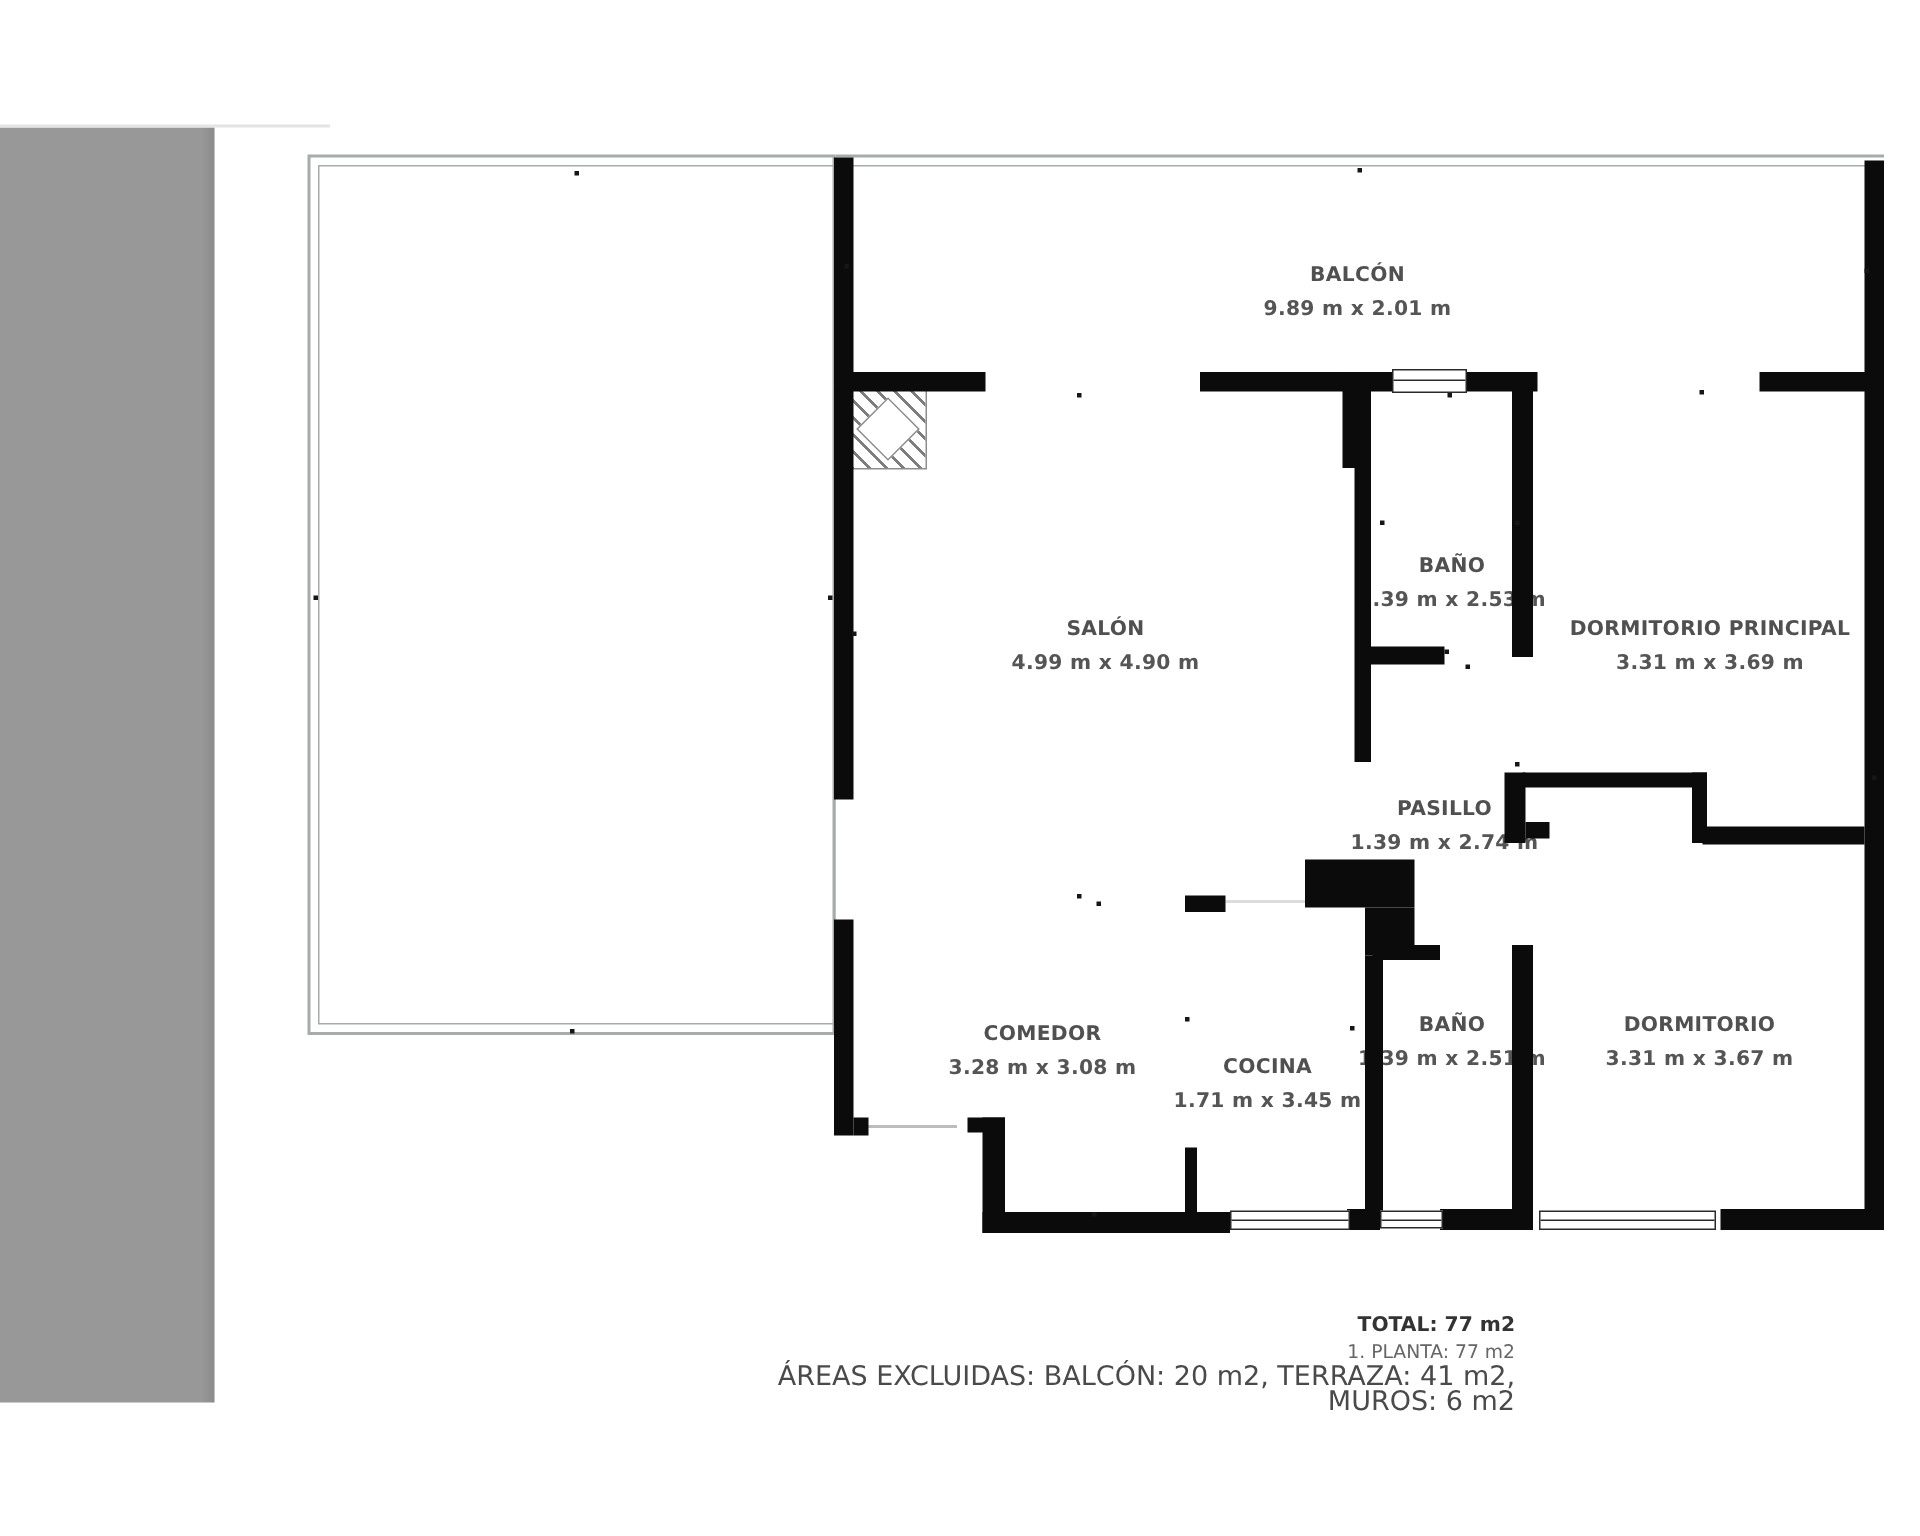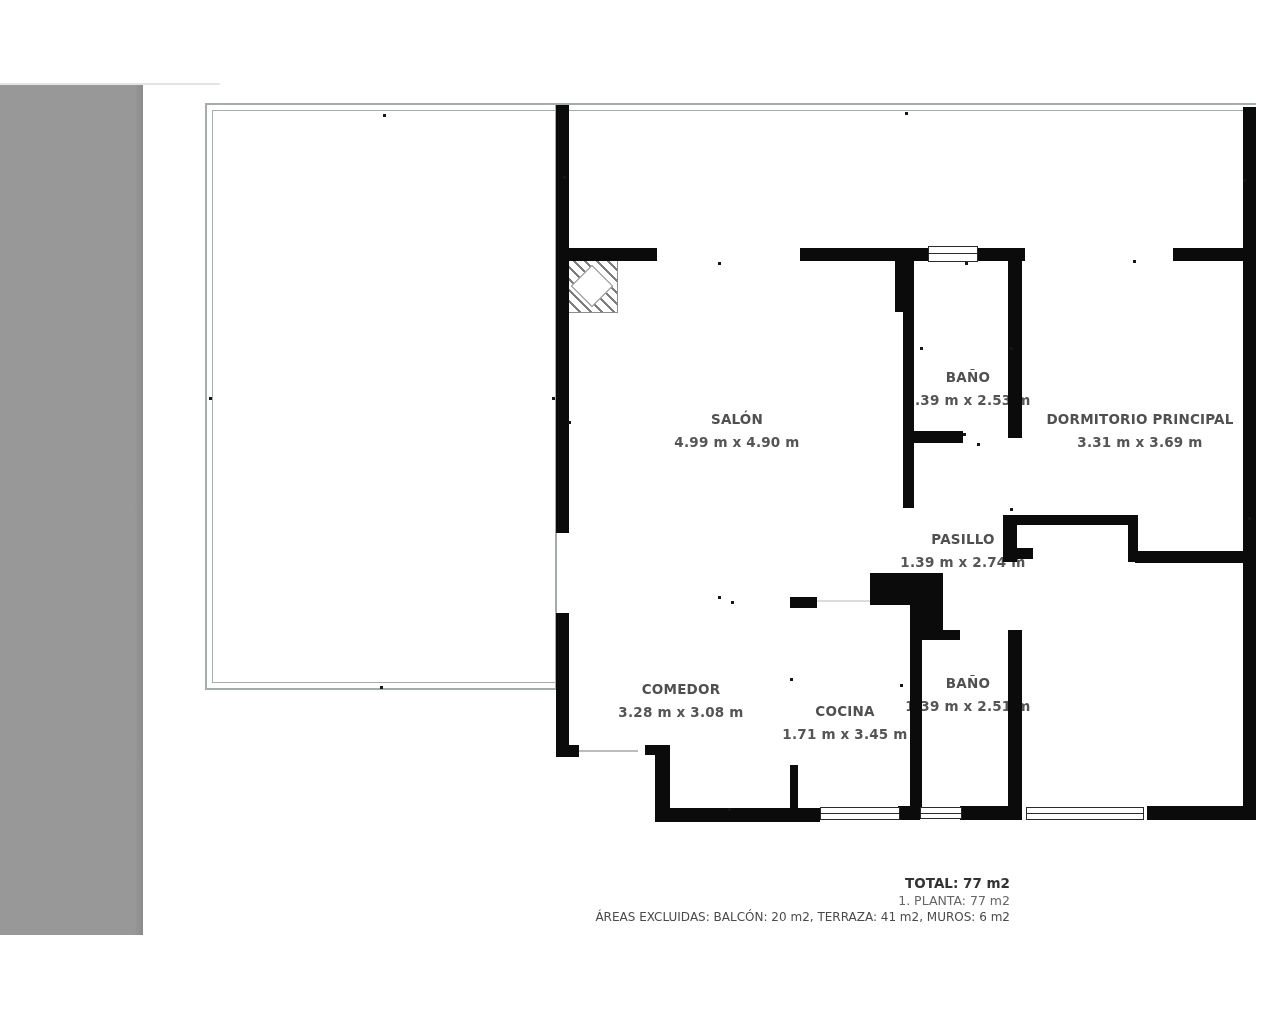--- a/index.html
+++ b/index.html
@@ -60,21 +60,21 @@
     line-height:23px;letter-spacing:.2px;white-space:nowrap;
   }
   .room-label .dims{display:block;font-weight:600;color:#555555;}
 
   
   .summary{
     position:absolute;left:440px;top:874px;width:570px;text-align:right;z-index:2;
   }
   .summary .l1{font-size:13.5px;font-weight:bold;color:#333333;line-height:18px;}
   .summary .l2{font-size:12.5px;color:#666666;line-height:17px;}
-  .summary .l3{font-size:12px;color:#4a4a4a;line-height:17px;}
+  .summary .l3{font-size:18px;color:#4a4a4a;line-height:17px;}
 </style>
 </head>
 <body>
 
 <div id="stage">
 
   <div class="gray-panel"></div>
   <div class="top-hairline"></div>
 
   <div class="thin-rect" style="left:205px;top:103px;width:352px;height:587px;"></div>
@@ -142,48 +142,56 @@
   <div class="tick" style="left:963px;top:433px;"></div>
   <div class="tick" style="left:977px;top:443px;"></div>
   <div class="tick" style="left:1010px;top:508px;"></div>
   <div class="tick" style="left:1248px;top:517px;"></div>
   <div class="tick" style="left:718px;top:596px;"></div>
   <div class="tick" style="left:731px;top:601px;"></div>
   <div class="tick" style="left:790px;top:678px;"></div>
   <div class="tick" style="left:900px;top:684px;"></div>
   <div class="tick" style="left:728px;top:808px;"></div>
 
+  <div class="room-label" style="left:905px;top:172px;">
+    <span>BALCÓN</span>
+    <span class="dims">9.89 m x 2.01 m</span>
+  </div>
   <div class="room-label" style="left:737px;top:408px;">
     <span>SALÓN</span>
     <span class="dims">4.99 m x 4.90 m</span>
   </div>
   <div class="room-label" style="left:968px;top:366px;">
     <span>BAÑO</span>
     <span class="dims">1.39 m x 2.53 m</span>
   </div>
   <div class="room-label" style="left:1140px;top:366px;margin-top:42px;">
     <span>DORMITORIO PRINCIPAL</span>
     <span class="dims">3.31 m x 3.69 m</span>
   </div>
   <div class="room-label" style="left:963px;top:528px;">
     <span>PASILLO</span>
     <span class="dims">1.39 m x 2.74 m</span>
   </div>
-  <div class="room-label" style="left:681px;top:678px;">
+  <div class="room-label" style="left:695px;top:678px;">
     <span>COMEDOR</span>
     <span class="dims">3.28 m x 3.08 m</span>
   </div>
   <div class="room-label" style="left:845px;top:700px;">
     <span>COCINA</span>
     <span class="dims">1.71 m x 3.45 m</span>
   </div>
   <div class="room-label" style="left:968px;top:672px;">
     <span>BAÑO</span>
     <span class="dims">1.39 m x 2.51 m</span>
   </div>
+  <div class="room-label" style="left:1133px;top:672px;">
+    <span>DORMITORIO</span>
+    <span class="dims">3.31 m x 3.67 m</span>
+  </div>
 
   <div class="summary">
     <div class="l1">TOTAL: 77 m2</div>
     <div class="l2">1. PLANTA: 77 m2</div>
     <div class="l3">ÁREAS EXCLUIDAS: BALCÓN: 20 m2, TERRAZA: 41 m2, MUROS: 6 m2</div>
   </div>
 
 </div>
 
 </body></html>

